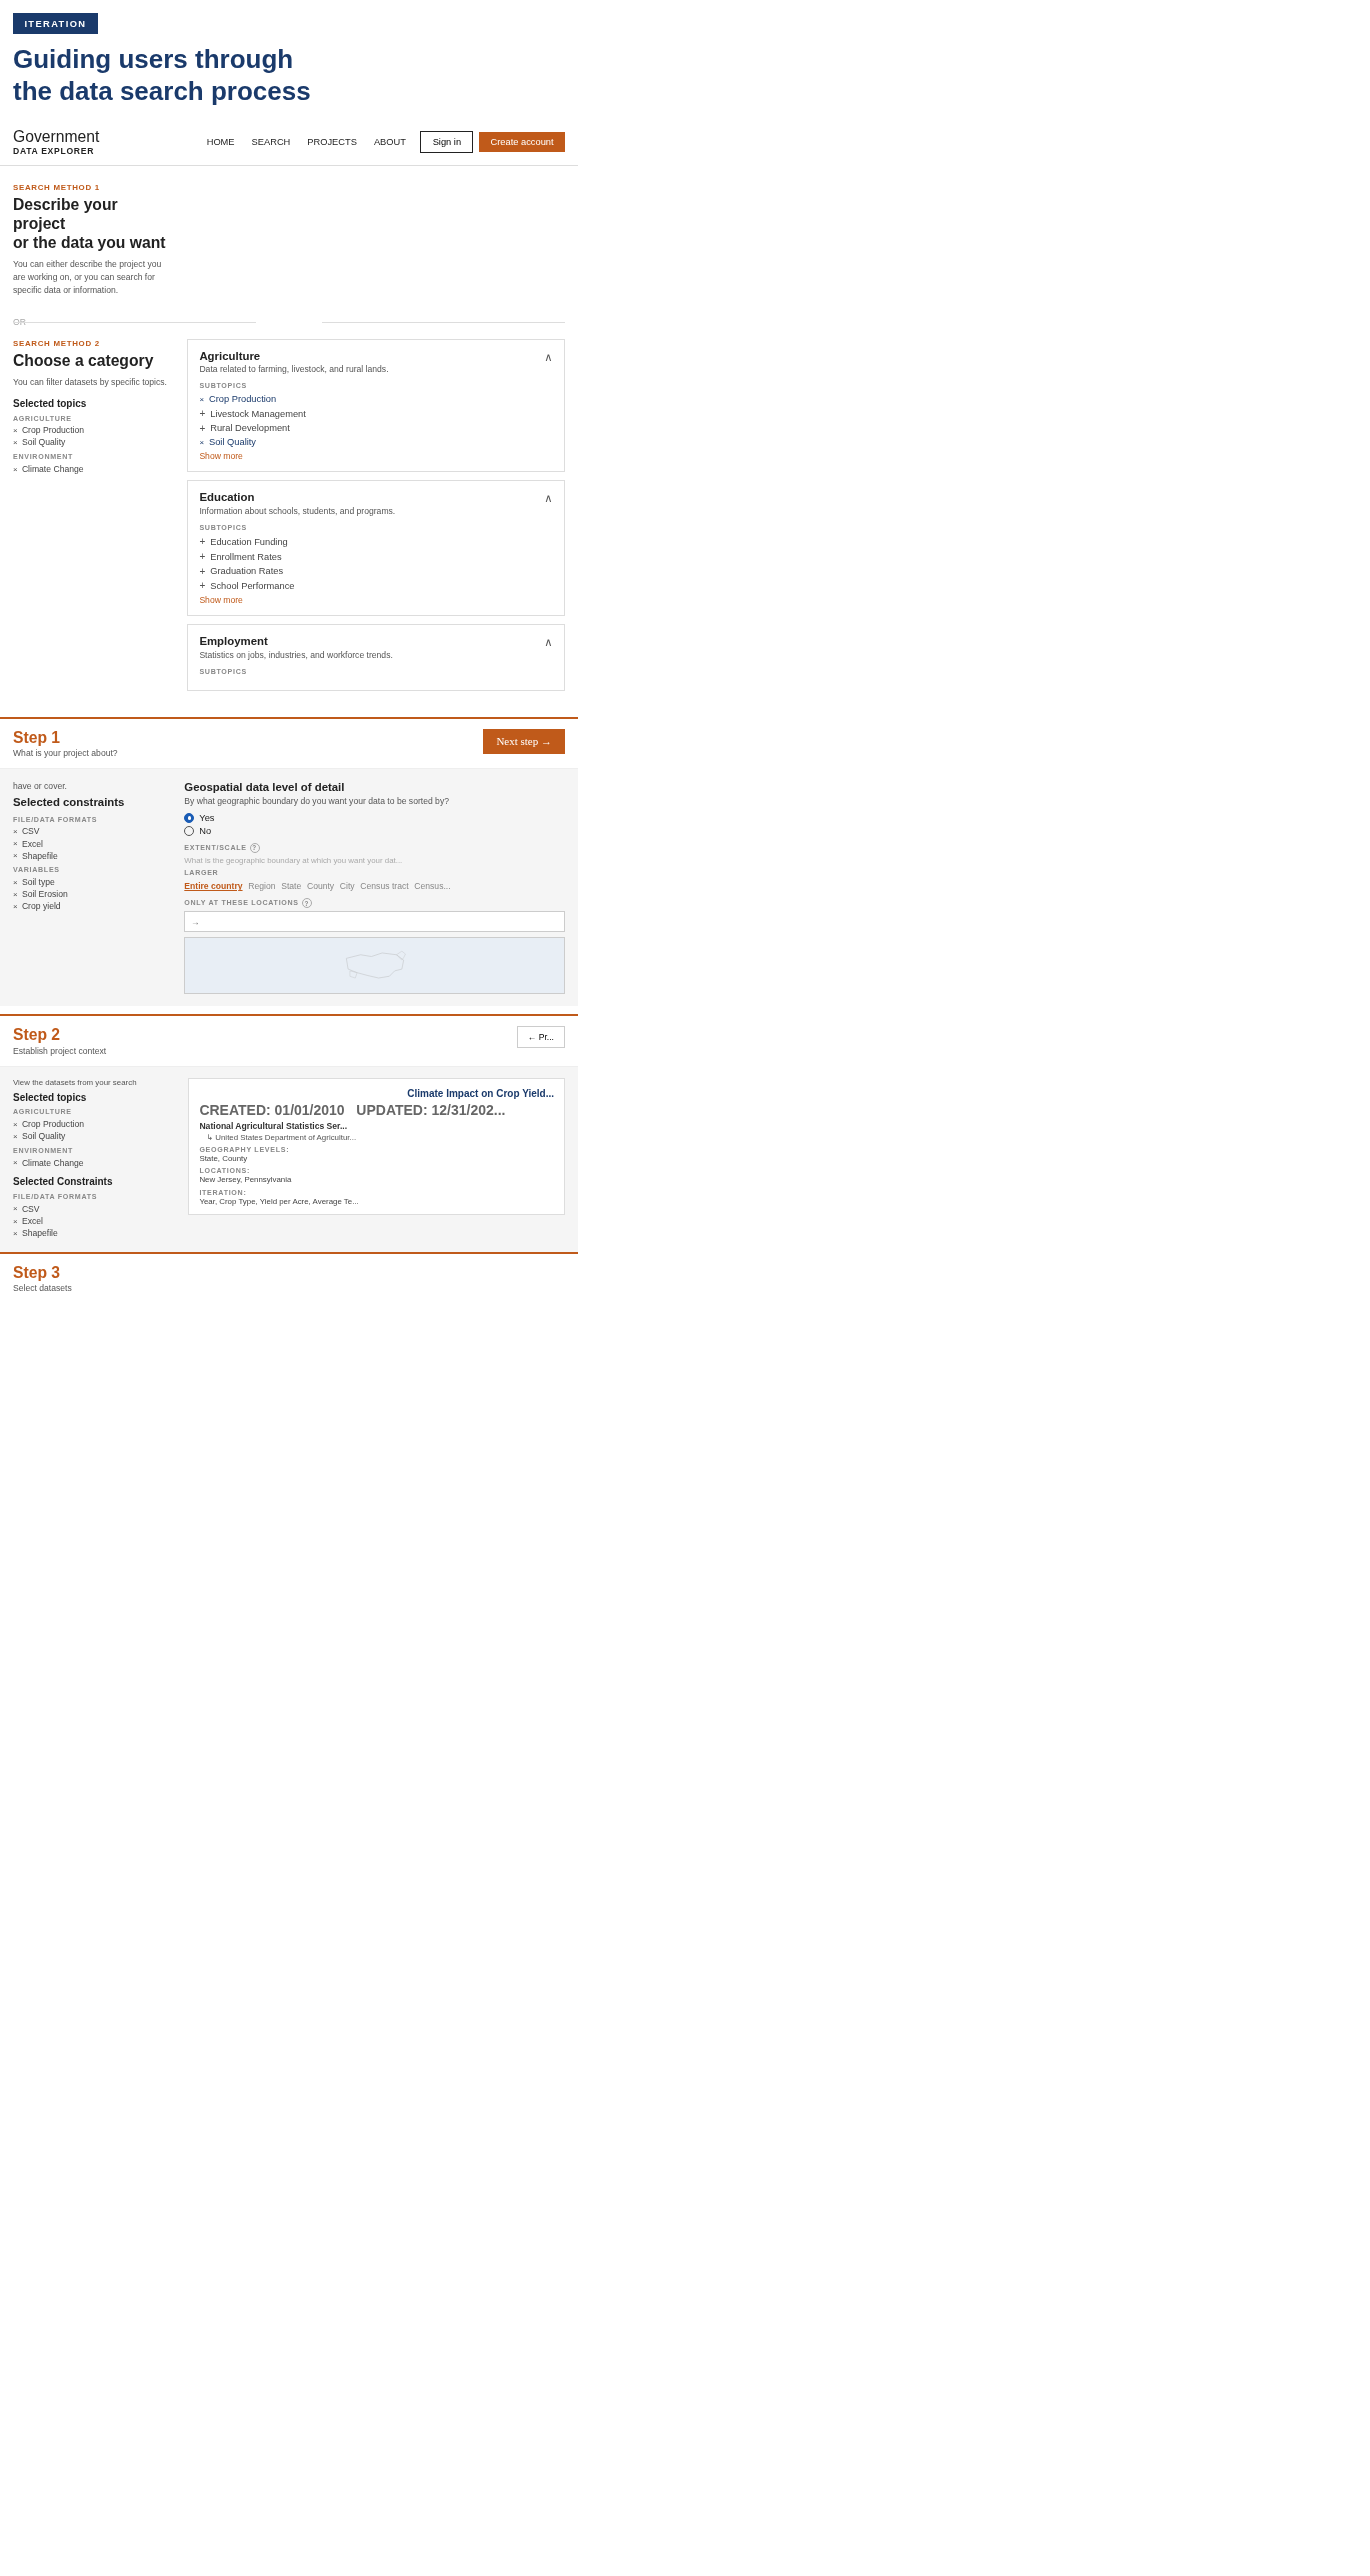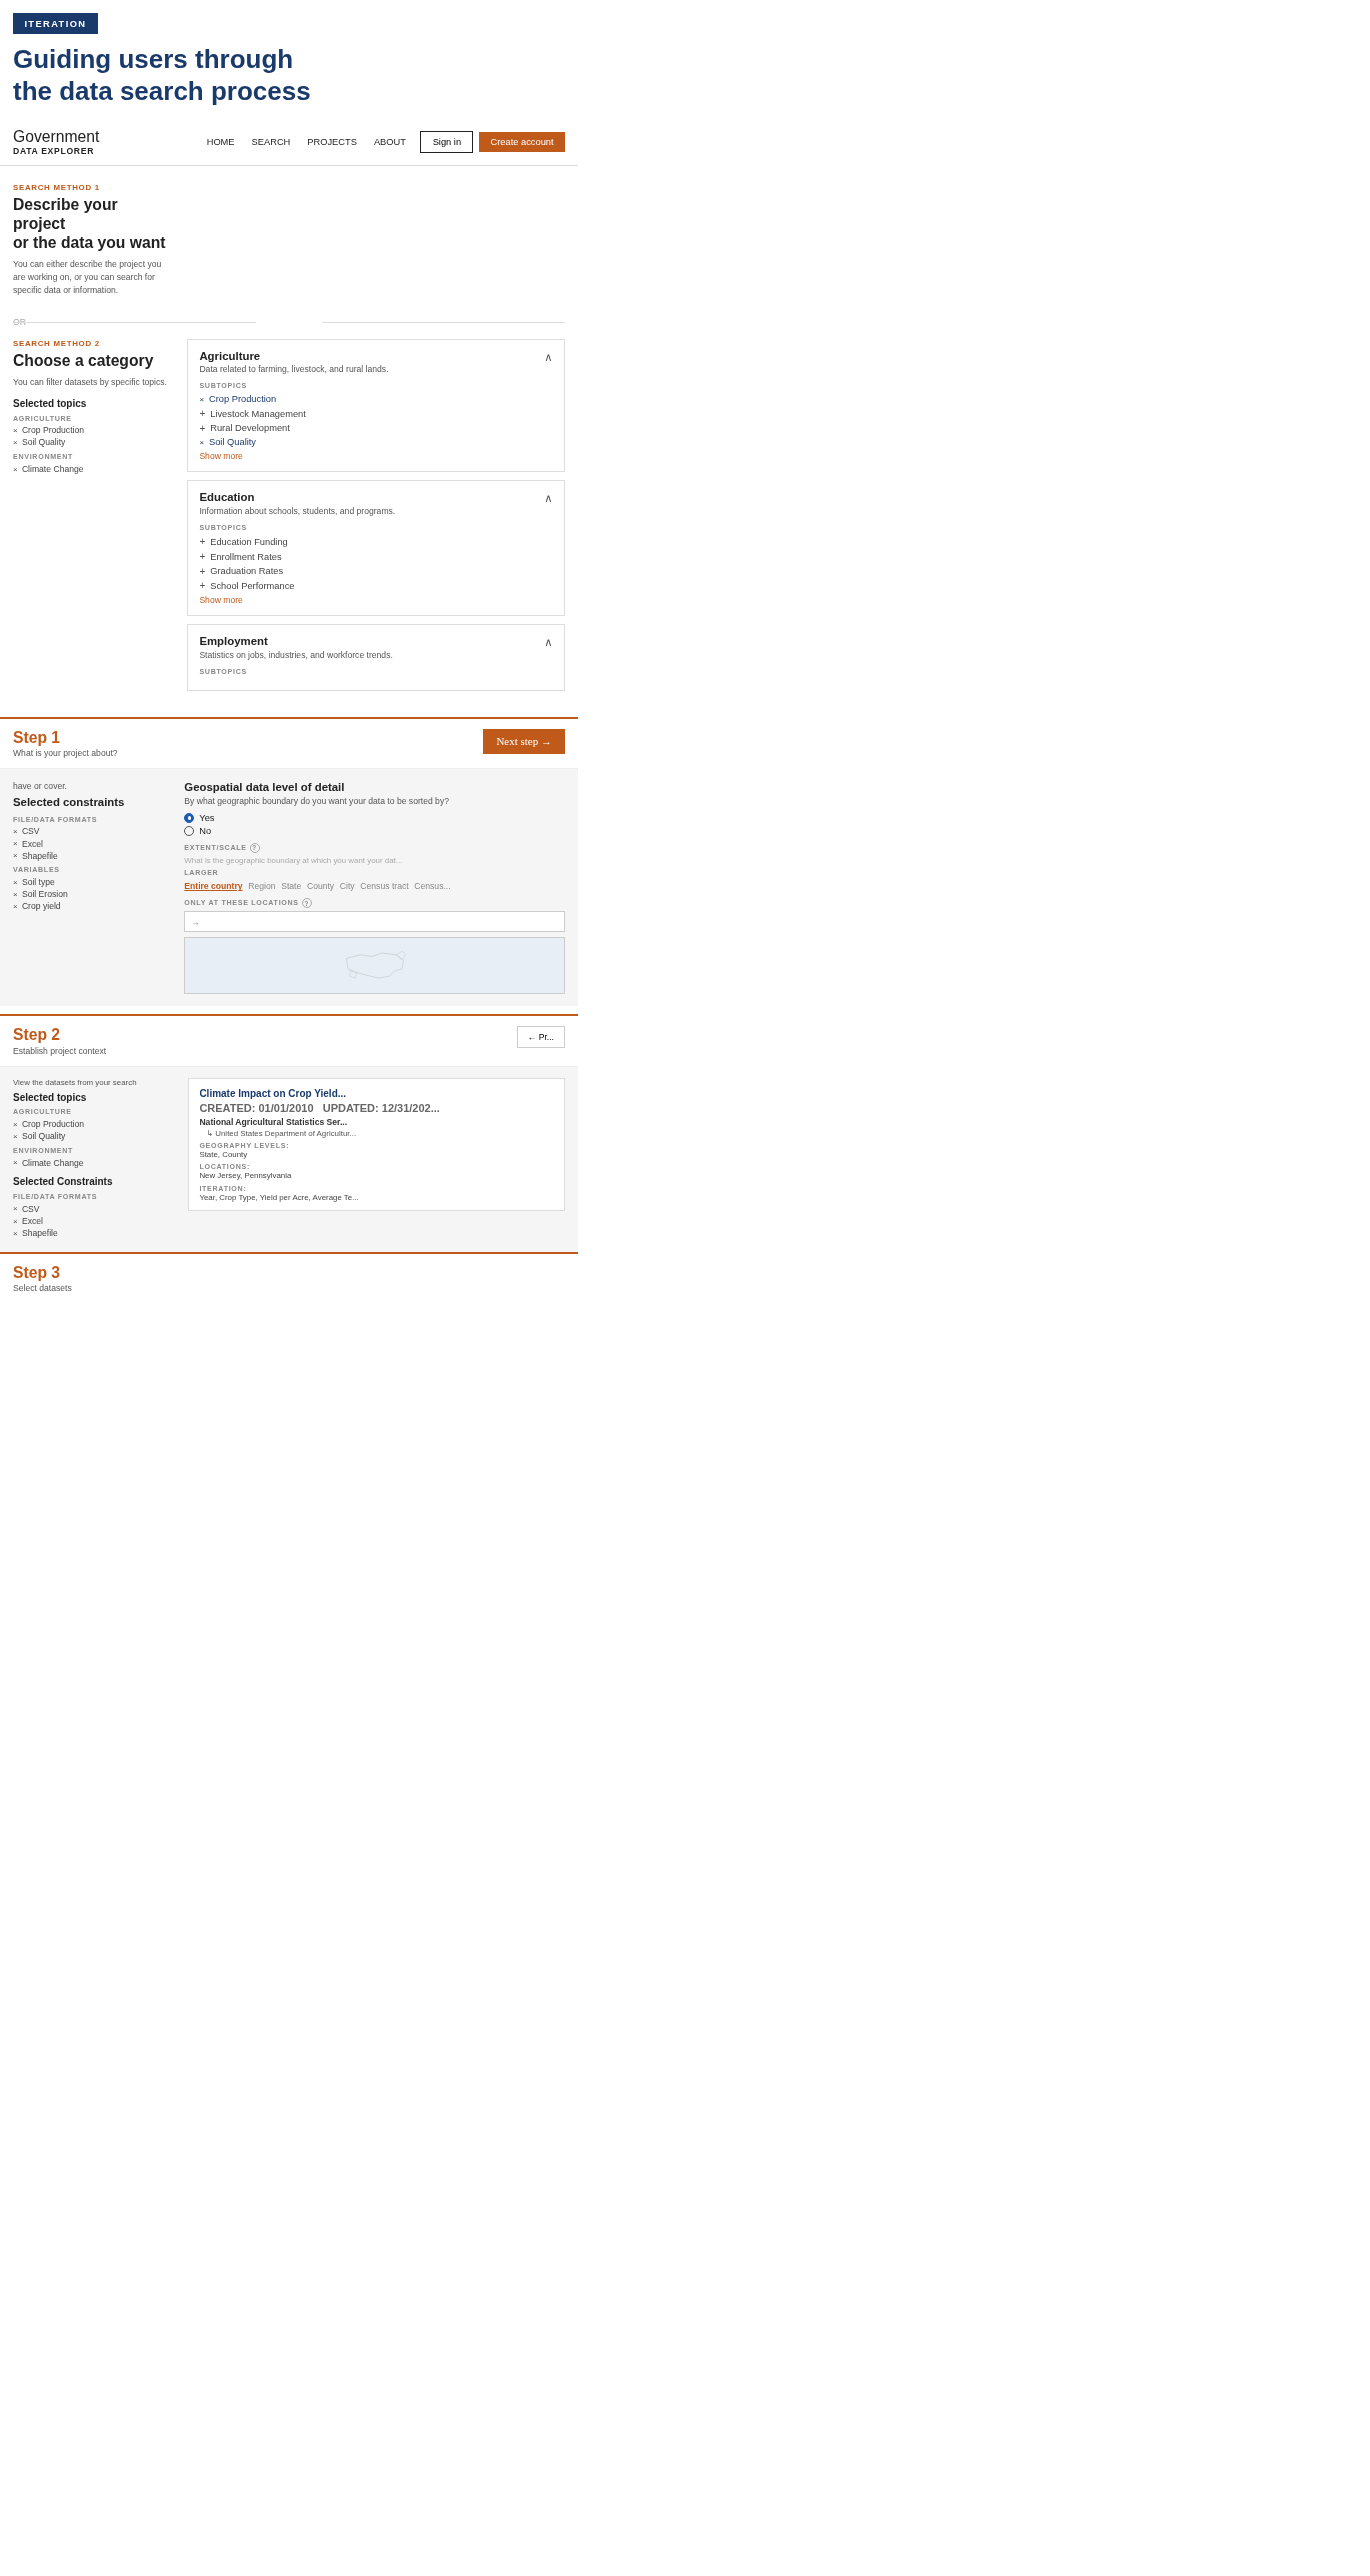--- a/index.html
+++ b/index.html
@@ -323,22 +323,22 @@
 
     .view-datasets-label { font-size: 7.9px; color: #555; margin-bottom: 4.3px; }
     .results-topics-title { font-size: 10px; font-weight: bold; margin-bottom: 5.7px; }
 
     .dataset-card {
       background: #fff;
       border: 0.7px solid #ddd;
       padding: 8.6px 10px;
       margin-bottom: 7.1px;
     }
-    .dataset-name { font-size: 10px; font-weight: bold; color: #1a3a6b; margin-bottom: 2.9px; }
-    .dataset-meta { font-size: 11px; color: #666; margin-bottom: 2.9px; }
+    .dataset-name { font-size: 10px; font-weight: bold; color: #1a3a6b; margin-bottom: 2.9px; text-align: right; }
+    .dataset-meta { font-size: 14px; color: #666; margin-bottom: 2.9px; }
     .dataset-meta span { font-weight: bold; }
     .dataset-source { font-size: 8.6px; color: #333; font-weight: bold; margin-bottom: 2.1px; }
     .dataset-source-sub { font-size: 7.9px; color: #555; padding-left: 7.1px; margin-bottom: 4.3px; }
     .dataset-detail-label { font-size: 7.1px; font-weight: bold; letter-spacing: 0.7px; color: #888; margin-top: 4.3px; }
     .dataset-detail-val { font-size: 7.9px; color: #444; }
 
     .step3-banner {
       background: #fff;
       border-top: 2.1px solid #c05a1a;
       padding: 10px 13px;

